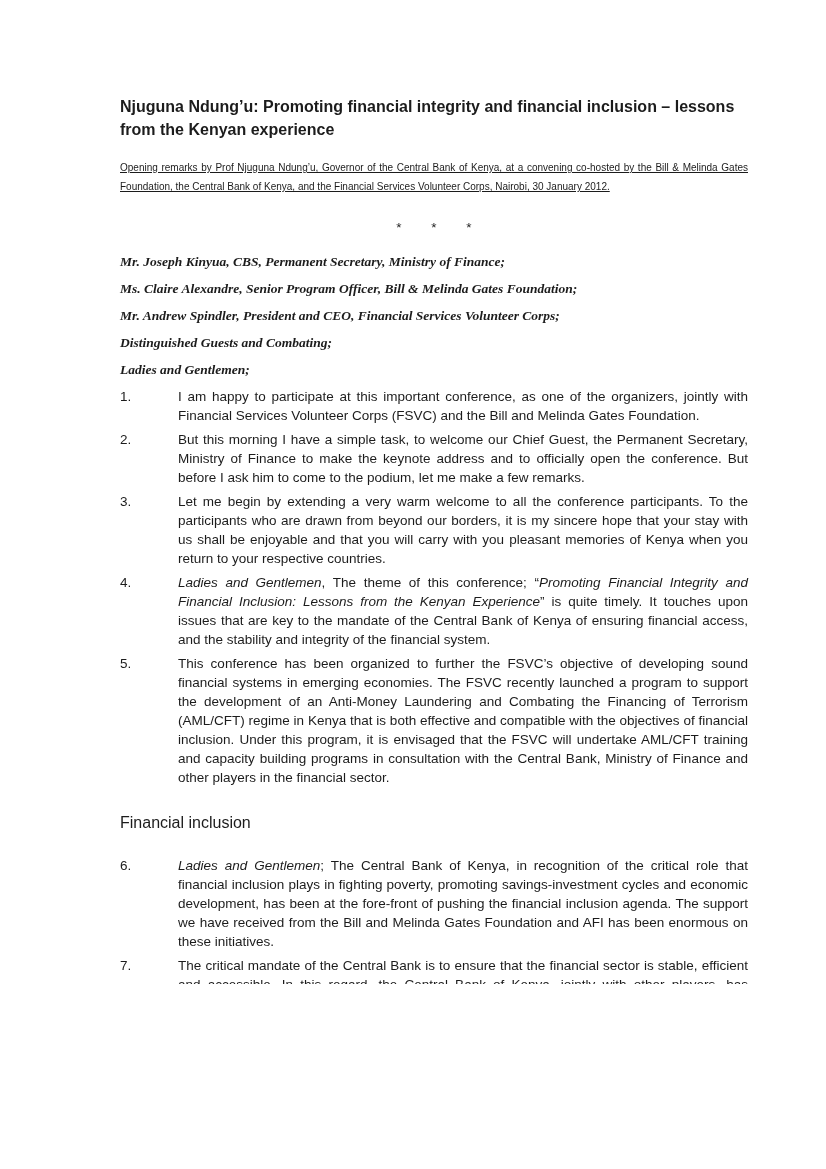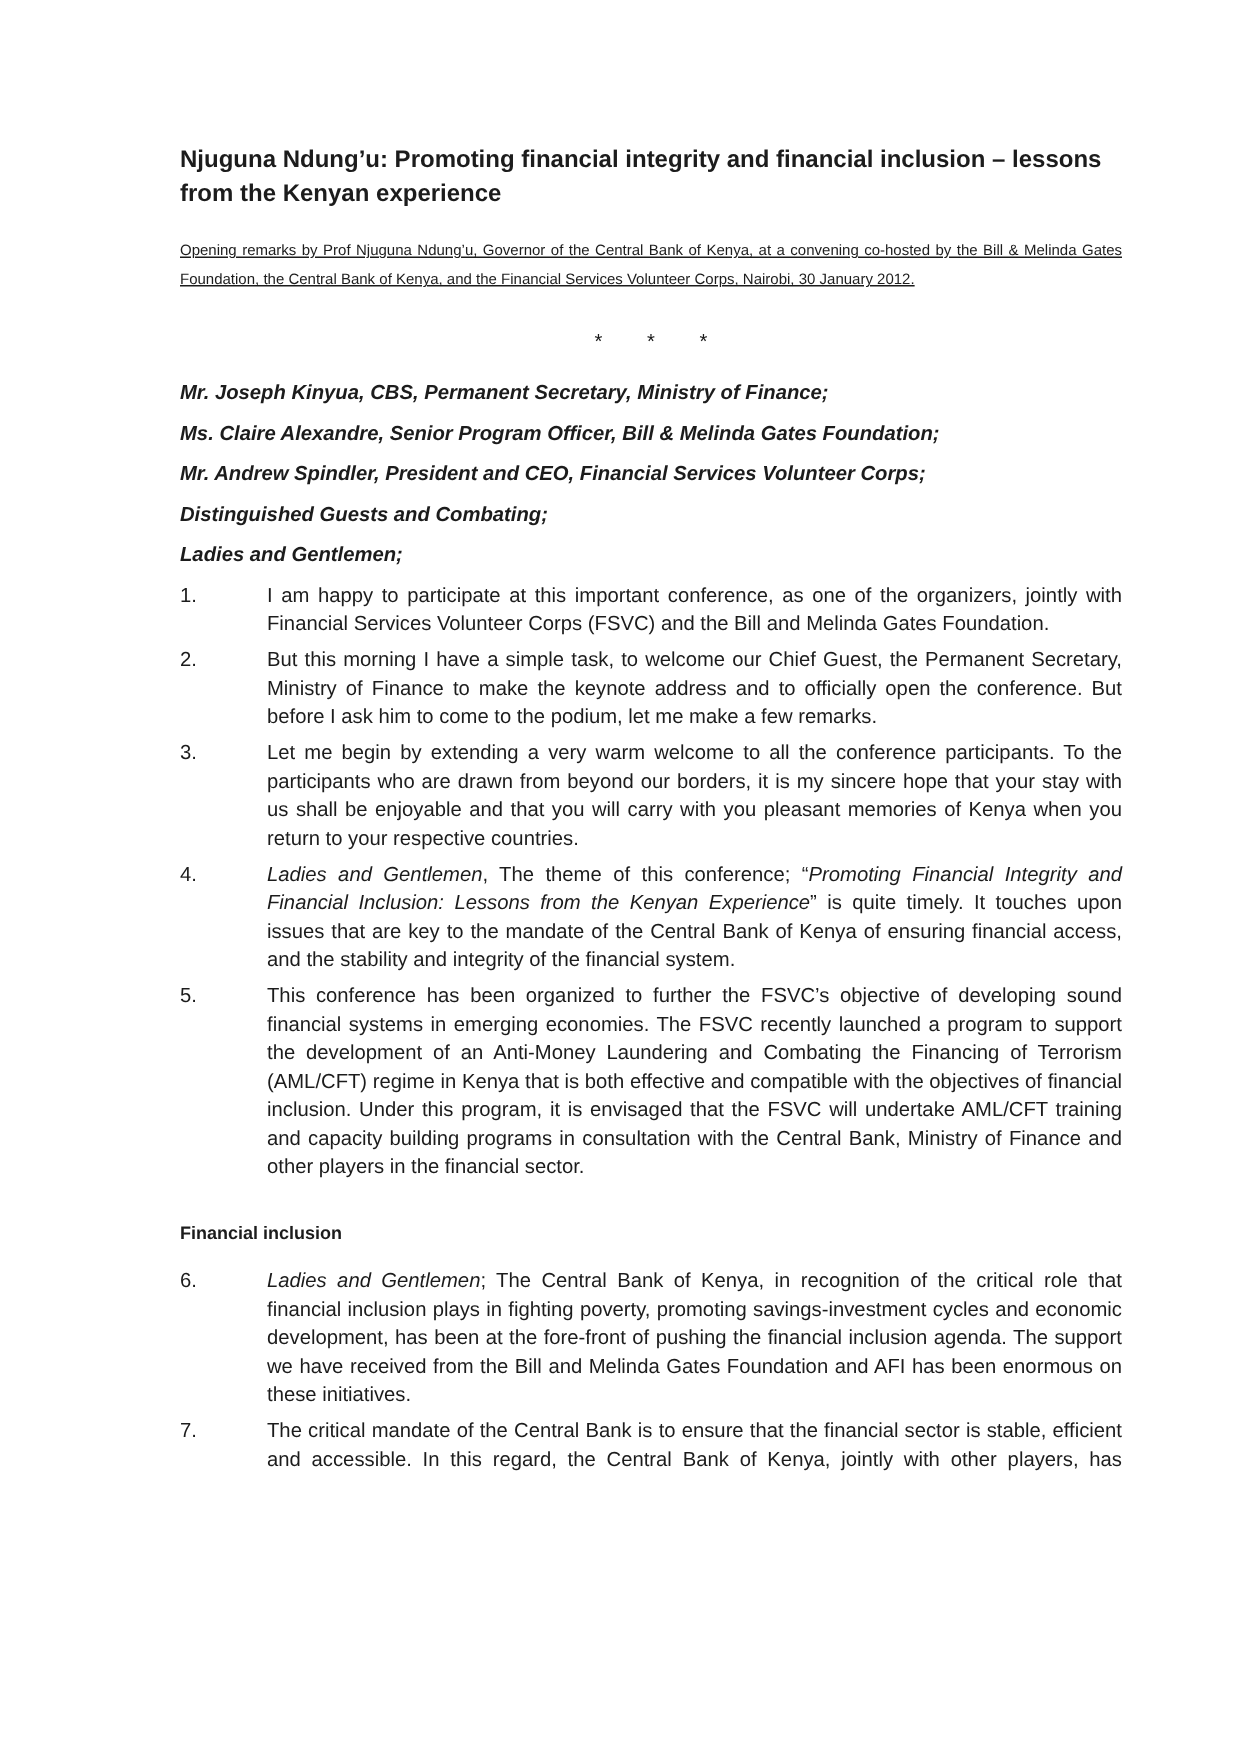--- a/index.html
+++ b/index.html
@@ -32,43 +32,43 @@
     text-decoration: underline;
   }
   .separator {
     font-size: 13.5px;
     line-height: 19px;
     text-align: center;
     word-spacing: 26px;
     margin-top: 22px;
     margin-bottom: 15px;
   }
-  .salutations { margin-bottom: 4px; }
+  .salutations { margin-bottom: 4px; font-family: Liberation Serif, serif; }
   .salutation {
     font-size: 13.5px;
     font-weight: bold;
     font-style: italic;
     line-height: 19px;
     margin-bottom: 8px;
   }
   .para {
     display: flex;
     font-size: 13.5px;
     line-height: 19px;
     margin-bottom: 5px;
   }
   .num { width: 58px; flex-shrink: 0; }
   .ptext { flex: 1; text-align: justify; }
   .bi { font-weight: normal; font-style: italic; }
   .section-heading {
-    font-size: 12px;
-    font-weight: bold;
+    font-size: 16px;
+    font-weight: normal;
     line-height: 19px;
     margin-top: 26px;
-    margin-bottom: 12px;
+    margin-bottom: 24px;
   }
   .footer {
     position: absolute;
     left: 120px;
     right: 78px;
     top: 1106px;
     display: flex;
     justify-content: space-between;
     align-items: baseline;
     font-size: 10.5px;

